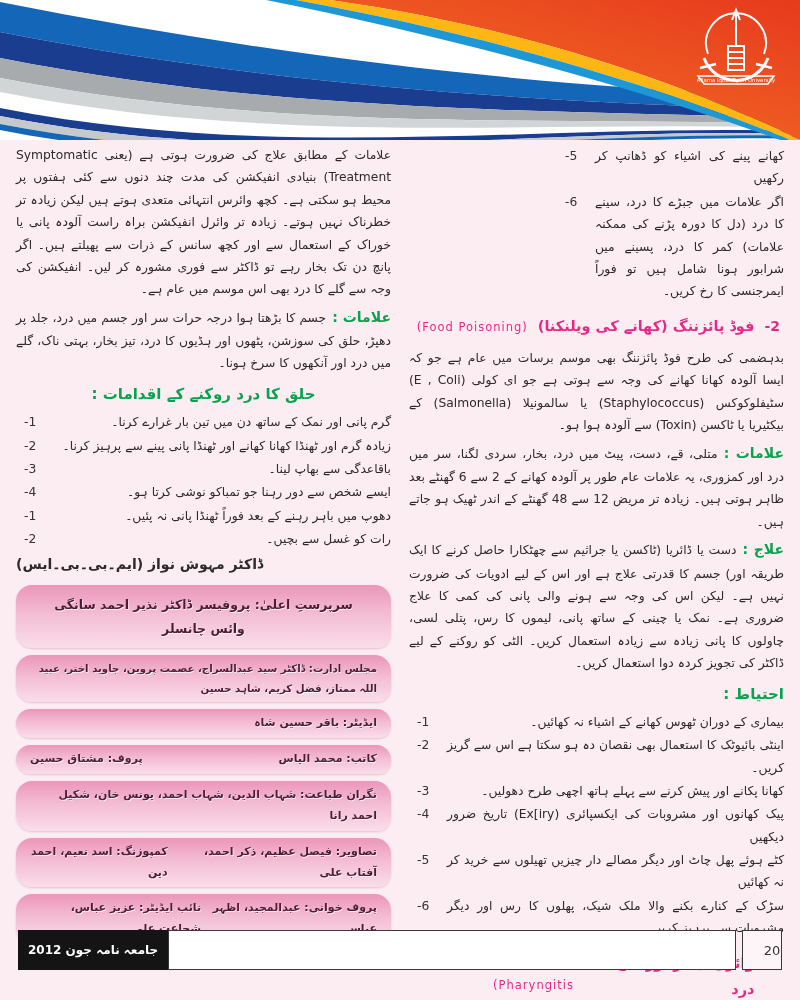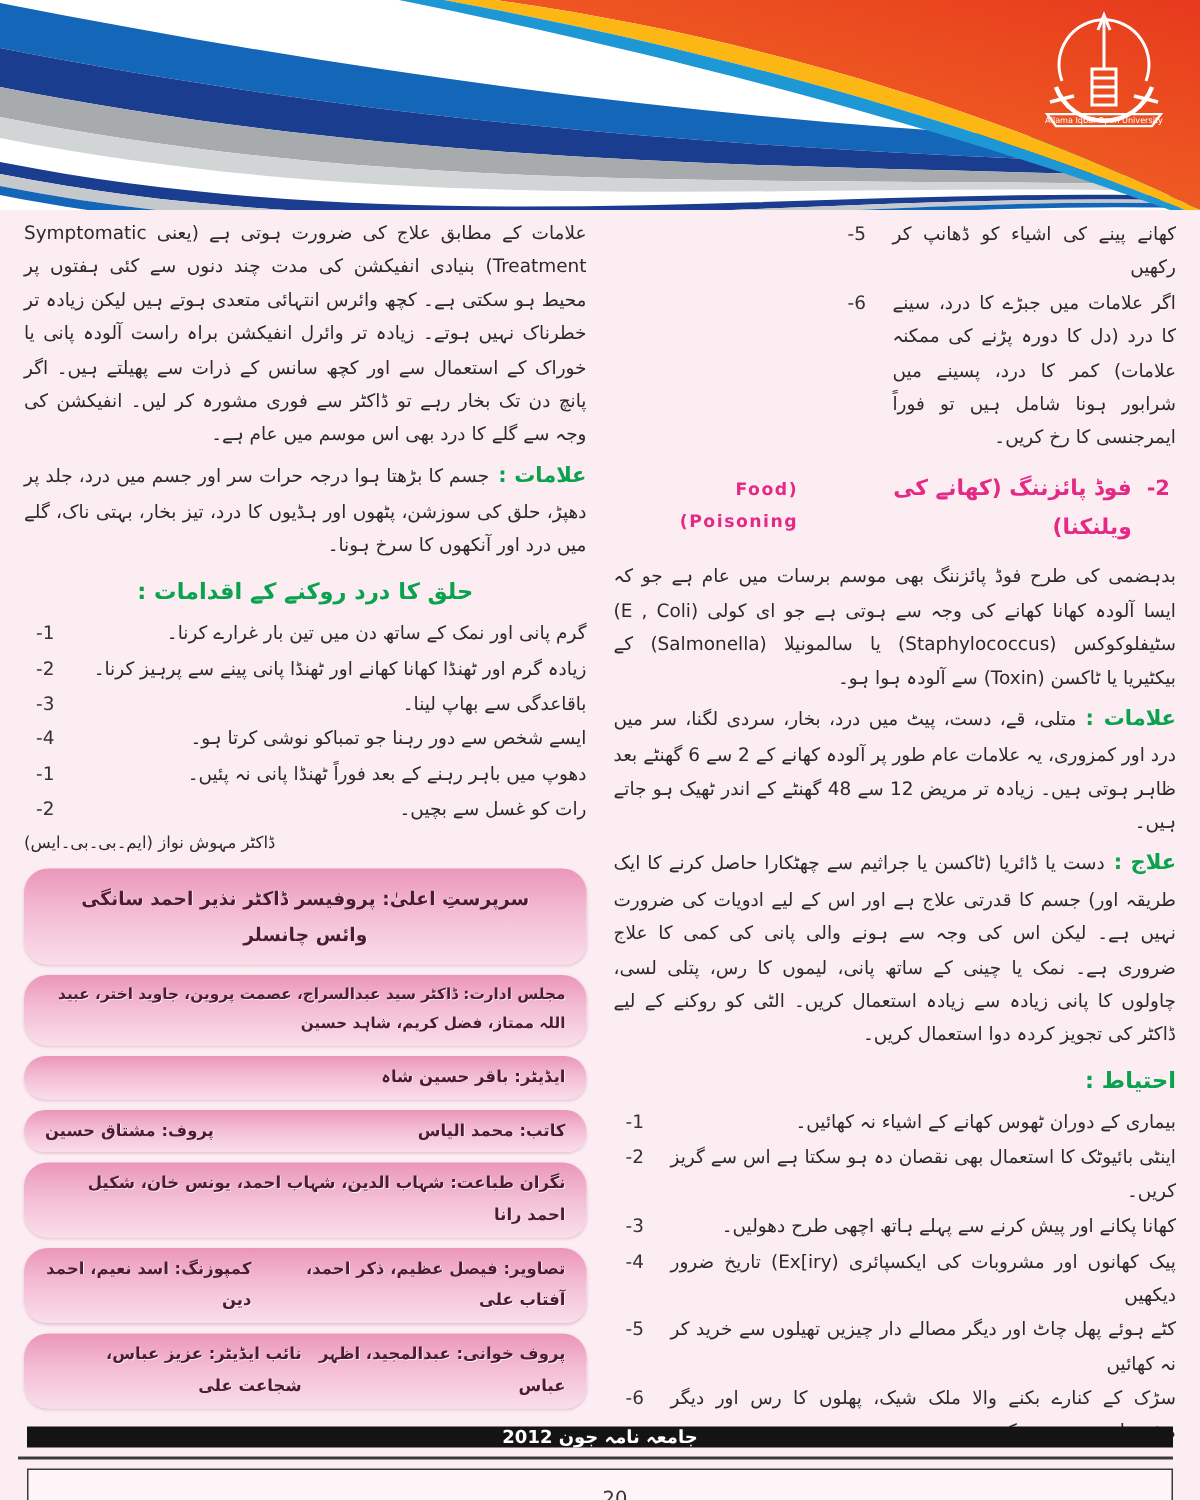--- a/index.html
+++ b/index.html
@@ -16,43 +16,43 @@
              display: flex; direction: rtl; padding: 2px 16px 0; gap: 18px; }
   .col { width: 50%; direction: rtl; color: #2d2a2b; font-size: 12.3px; line-height: 1.82; }
   .body-text { text-align: justify; text-align-last: right; margin-bottom: 4px; }
   .label-green { color: #0aa24e; font-weight: bold; font-size: 14px; margin-left: 6px; }
   .green-heading { color: #0aa24e; font-weight: bold; font-size: 15px; margin: 6px 0 3px; }
   .green-heading.center { text-align: center; }
   .pink-heading { display: flex; direction: rtl; align-items: baseline; gap: 10px;
                   color: #e52a86; font-weight: bold; margin: 10px 0 8px; }
   .pink-heading .num { direction: ltr; font-size: 14px; flex: 0 0 auto; padding-right: 4px; }
   .pink-heading .title { font-size: 14.5px; }
-  .pink-heading .eng { font-size: 11.5px; letter-spacing: 1px; font-weight: bold; }
+  .pink-heading .eng { font-size: 11.5px; letter-spacing: 1px; font-weight: normal; }
 
   .item { display: flex; direction: ltr; margin: 1px 0; }
   .item .num { flex: 0 0 38px; direction: ltr; text-align: left; padding-left: 8px; color: #333; }
   .item.indent .num { margin-left: 148px; }
   .item .txt { flex: 1; direction: rtl; text-align: justify; text-align-last: right; }
 
-  .author-line { direction: rtl; text-align: left; font-size: 11px; font-weight: normal; margin: 2px 0 4px; }
+  .author-line { direction: rtl; text-align: left; font-size: 14px; font-weight: bold; margin: 2px 0 4px; }
 
   
   .staff-bar { background: linear-gradient(180deg, #eb96ba 0%, #f3bcd3 45%, #fadeea 100%);
                border-radius: 16px 16px 14px 16px; margin: 7px 0; padding: 4px 14px;
                color: #4d1c33; font-weight: bold; font-size: 11px; line-height: 1.9;
                text-shadow: 0.6px 0.6px 0 rgba(255,255,255,0.8);
                box-shadow: 0 1px 2px rgba(160,60,100,0.25); }
   .staff-bar.tall { text-align: center; padding: 8px 28px; font-size: 12.5px; }
   .staff-bar .split { display: flex; direction: rtl; justify-content: space-between; gap: 8px; }
   .staff-bar .one-line { text-align: right; }
   .staff-bar.small { font-size: 10.2px; }
 
   
-  .footer { position: absolute; left: 18px; right: 18px; bottom: 30px; height: 19px;
-            display: flex; align-items: stretch; gap: 6px; flex-direction: column; }
+  .footer { position: absolute; left: 18px; right: 18px; bottom: 30px; height: 40px;
+            display: flex; align-items: stretch; gap: 6px; }
   .footer .journal-box { background: #141414; color: #ffffff; font-size: 12px; font-weight: bold;
             direction: rtl; display: flex; align-items: center; justify-content: center;
             padding: 0 10px; flex: 0 0 auto; }
   .footer .strip { flex: 1; background: #ffffff; border: 1.6px solid #3a3a3a; margin-left: -6px; }
   .footer .page-box { flex: 0 0 40px; background: #fdf5f8; border: 1.6px solid #3a3a3a;
             display: flex; align-items: center; justify-content: center;
             font-size: 13px; color: #333; padding-left: 20px; }
 </style>
 </head>
 <body>

